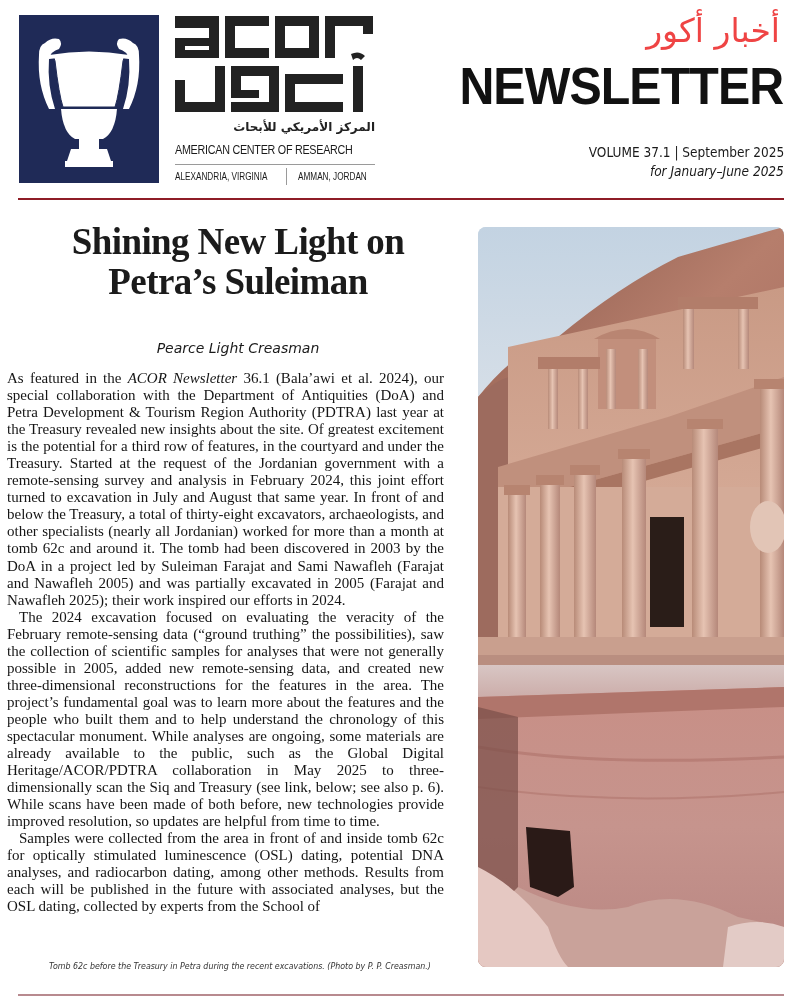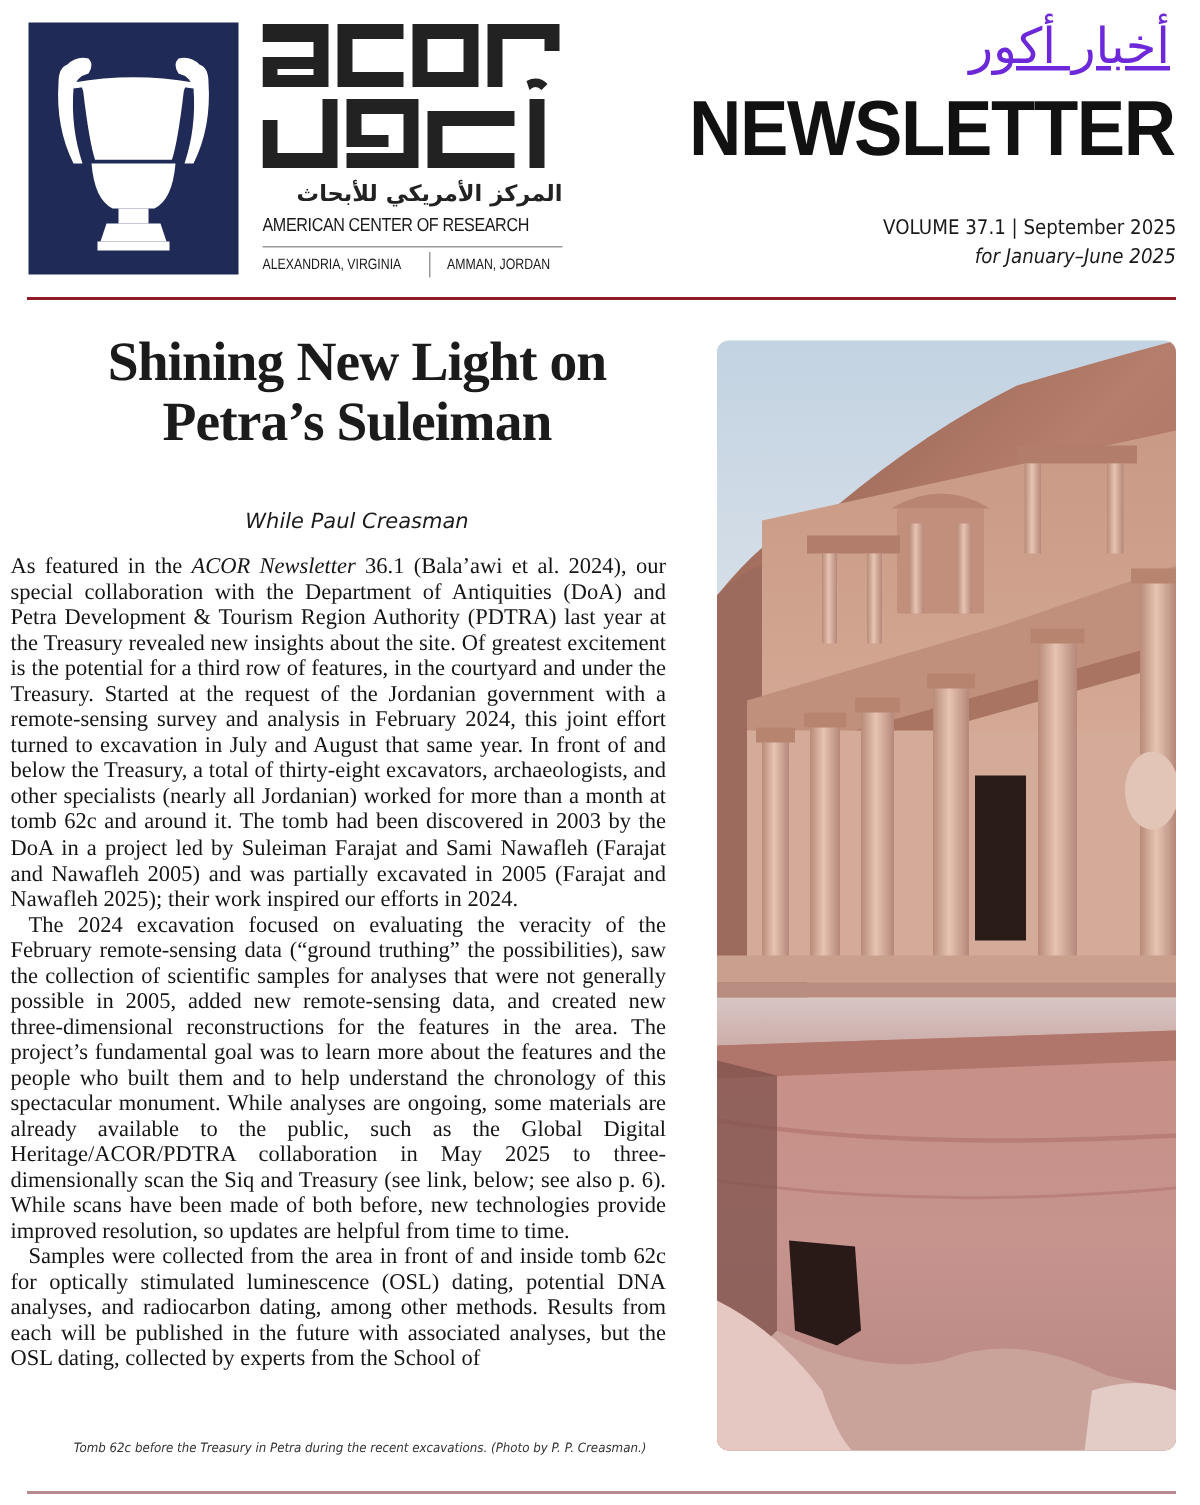--- a/index.html
+++ b/index.html
@@ -6,28 +6,28 @@
   body { width: 800px; height: 1003px; position: relative; overflow: hidden; font-family: "Liberation Serif", serif; color: #1a1a1a; }
 
   
   .masthead { position: absolute; left: 0; top: 0; width: 800px; height: 200px; }
   .logo-box { position: absolute; left: 19px; top: 15px; width: 140px; height: 168px; background: #1f2a57; }
   .logo-box svg { width: 140px; height: 168px; display: block; }
 
   .acor-word { position: absolute; left: 175px; top: 14px; width: 200px; height: 100px; }
   .acor-word svg { width: 200px; height: 100px; display: block; }
 
-  .arabic-sub { position: absolute; left: 175px; top: 120px; width: 200px; text-align: right; font-family: "DejaVu Sans", sans-serif; font-size: 15px; font-weight: bold; color: #222; direction: rtl; }
+  .arabic-sub { position: absolute; left: 175px; top: 120px; width: 200px; text-align: right; font-family: "DejaVu Sans", sans-serif; font-size: 12px; font-weight: bold; color: #222; direction: rtl; }
   .acr-name { position: absolute; left: 175px; top: 143px; width: 200px; font-family: "Liberation Sans", sans-serif; font-size: 12.5px; color: #1a1a1a; letter-spacing: -0.3px; white-space: nowrap; transform: scaleX(0.86); transform-origin: left center; }
   .acr-rule { position: absolute; left: 175px; top: 164px; width: 200px; height: 1px; background: #9a9a9a; }
   .loc-left { position: absolute; left: 175px; top: 171px; font-family: "Liberation Sans", sans-serif; font-size: 10px; color: #1a1a1a; white-space: nowrap; transform: scaleX(0.82); transform-origin: left center; }
   .loc-divider { position: absolute; left: 286px; top: 168px; width: 1px; height: 17px; background: #9a9a9a; }
   .loc-right { position: absolute; left: 298px; top: 171px; font-family: "Liberation Sans", sans-serif; font-size: 10px; color: #1a1a1a; white-space: nowrap; transform: scaleX(0.82); transform-origin: left center; }
 
-  .nl-arabic { position: absolute; right: 20px; top: 14px; font-family: "DejaVu Sans", sans-serif; font-size: 33px; color: #6d28d9; direction: rtl; font-weight: normal; line-height: 1; text-decoration: underline; }
+  .nl-arabic { position: absolute; right: 20px; top: 14px; font-family: "DejaVu Sans", sans-serif; font-size: 33px; color: #ef4444; direction: rtl; font-weight: normal; line-height: 1; }
   .nl-title { position: absolute; right: 17px; top: 60px; font-family: "Liberation Sans", sans-serif; font-weight: bold; font-size: 52px; color: #111; letter-spacing: -1px; line-height: 1; transform: scaleX(0.93); transform-origin: right center; }
   .vol-line { position: absolute; right: 16px; top: 144px; font-family: "DejaVu Sans", sans-serif; font-size: 13.5px; color: #1a1a1a; white-space: nowrap; transform: scaleX(0.9); transform-origin: right center; }
   .vol-sub { position: absolute; right: 16px; top: 163px; font-family: "DejaVu Sans", sans-serif; font-style: italic; font-size: 13.5px; color: #1a1a1a; white-space: nowrap; transform: scaleX(0.9); transform-origin: right center; }
 
   .top-rule { position: absolute; left: 18px; top: 198px; width: 766px; height: 2px; background: #8e1c26; }
   .bottom-rule { position: absolute; left: 18px; top: 994px; width: 766px; height: 2px; background: #b88a8f; }
 
   
   .headline { position: absolute; left: 18px; top: 222px; width: 440px; text-align: center; font-family: Liberation Serif, serif; font-weight: bold; font-size: 37px; line-height: 40px; color: #1b1b1b; letter-spacing: -0.6px; }
   .byline { position: absolute; left: 18px; top: 340px; width: 440px; text-align: center; font-family: "DejaVu Sans", sans-serif; font-style: italic; font-size: 14px; color: #1b1b1b; }
@@ -101,21 +101,21 @@
   <div class="vol-sub">for January–June 2025</div>
 </header>
 
 <div class="top-rule"></div>
 
 <h1 class="headline" style="margin:0;">
   <span>Shining New Light on</span><br>
   <span>Petra’s Suleiman</span>
 </h1>
 
-<div class="byline">While Paul Creasman</div>
+<div class="byline">Pearce Light Creasman</div>
 
 <div class="body-text">
   <p><span>As featured in the </span><em>ACOR Newsletter</em><span> 36.1 (Bala’awi et al. 2024), our special collaboration with the Department of Antiquities (DoA) and Petra Development &amp; Tourism Region Authority (PDTRA) last year at the Treasury revealed new insights about the site. Of greatest excitement is the potential for a third row of features, in the court­yard and under the Treasury. Started at the request of the Jordanian government with a remote-sensing survey and analysis in February 2024, this joint effort turned to excavation in July and August that same year. In front of and below the Treasury, a total of thirty-eight excavators, archaeologists, and other specialists (nearly all Jordani­an) worked for more than a month at tomb 62c and around it. The tomb had been discovered in 2003 by the DoA in a project led by Suleiman Farajat and Sami Nawafleh (Farajat and Nawafleh 2005) and was partially excavated in 2005 (Farajat and Nawafleh 2025); their work inspired our efforts in 2024.</span></p>
   <p class="indent">The 2024 excavation focused on evaluating the veracity of the February remote-sensing data (“ground truthing” the possibilities), saw the collection of scientific samples for analyses that were not generally possible in 2005, added new remote-sensing data, and created new three-dimensional reconstructions for the features in the area. The project’s fundamental goal was to learn more about the features and the people who built them and to help understand the chronology of this spectacular monument. While analyses are ongoing, some materials are already available to the public, such as the Global Digital Heritage/ACOR/PDTRA collaboration in May 2025 to three-dimensionally scan the Siq and Treasury (see link, be­low; see also p. 6). While scans have been made of both before, new technologies provide improved resolution, so updates are helpful from time to time.</p>
   <p class="indent">Samples were collected from the area in front of and inside tomb 62c for optically stimulated luminescence (OSL) dating, potential DNA analyses, and radiocarbon dating, among other methods. Results from each will be published in the future with associated analyses, but the OSL dating, collected by experts from the School of</p>
 </div>
 
 <div class="caption">Tomb 62c before the Treasury in Petra during the recent excavations. (Photo by P. P. Creasman.)</div>
 
 <figure class="photo" style="margin:0;">

